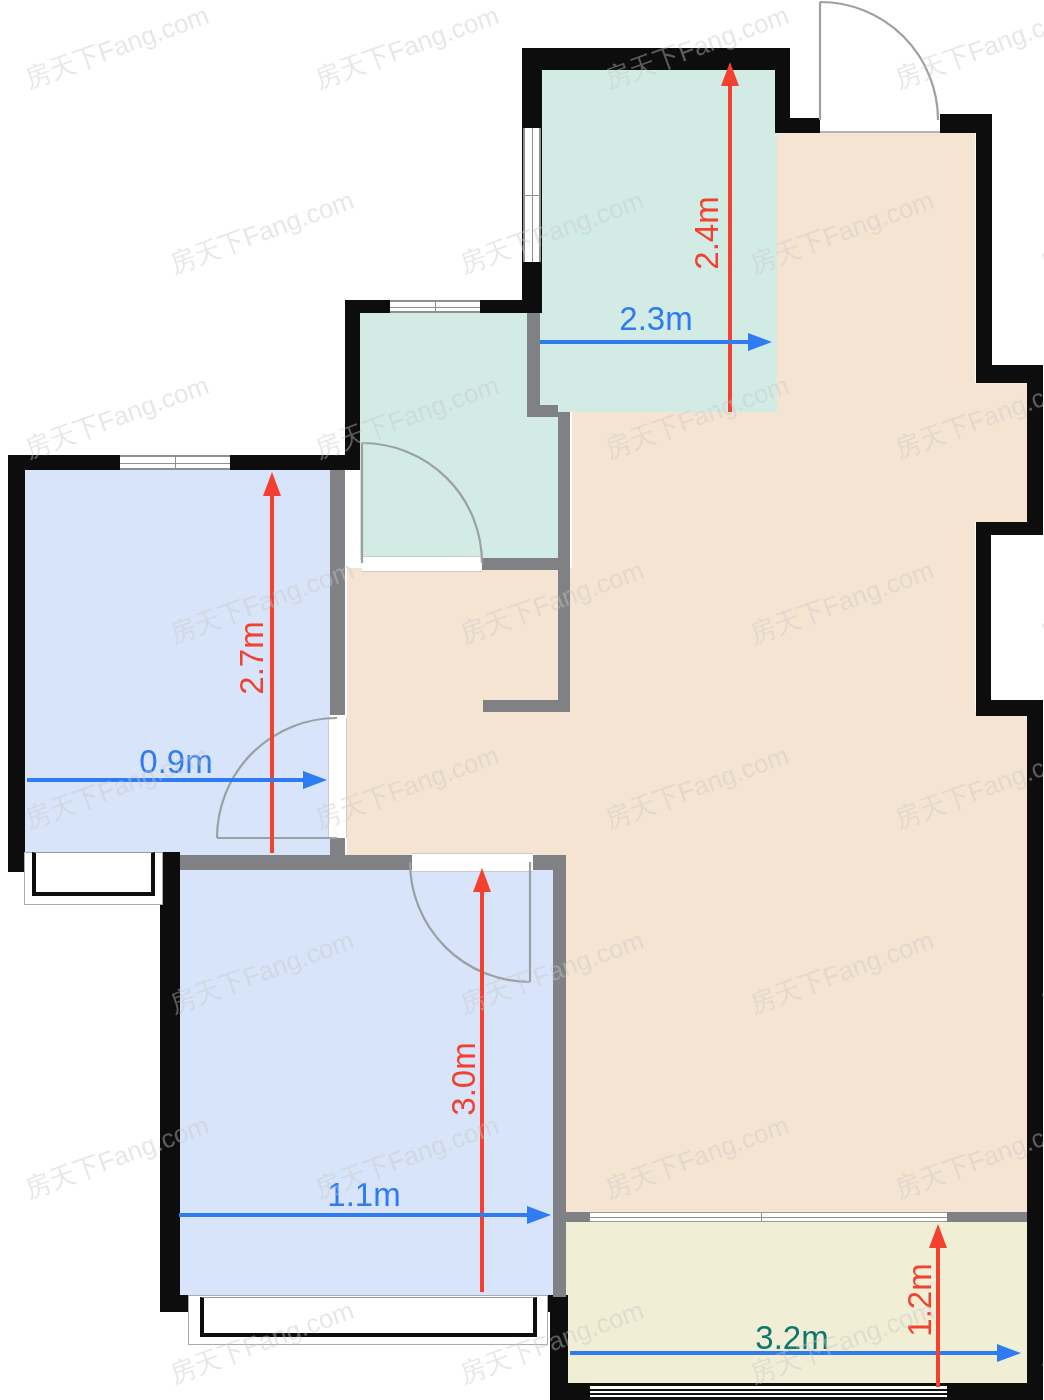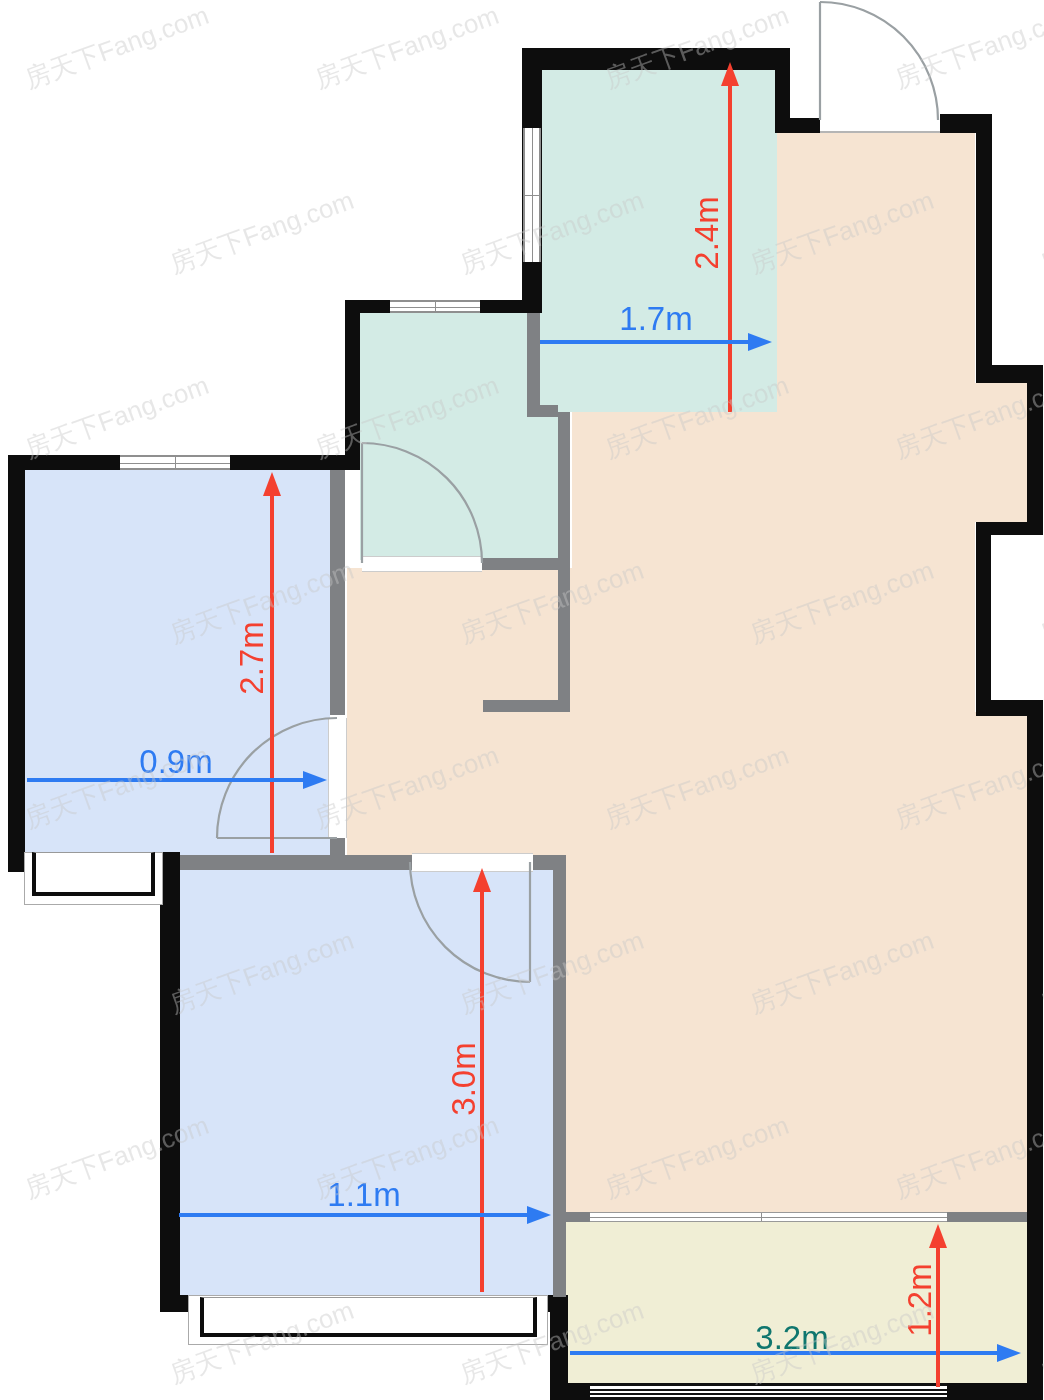--- a/index.html
+++ b/index.html
@@ -43,21 +43,21 @@
       <path d="M820 2 L820 120" fill="none" stroke="#9aa0a3" stroke-width="2.2"></path>
       <path d="M820 2 A118 118 0 0 1 938 120" fill="none" stroke="#9aa0a3" stroke-width="2.2"></path>
       <path d="M362 563 L362 443" fill="none" stroke="#9aa0a3" stroke-width="2.2"></path>
       <path d="M362 443 A120 120 0 0 1 482 563" fill="none" stroke="#9aa0a3" stroke-width="2.2"></path>
       <path d="M337 838 L217 838" fill="none" stroke="#9aa0a3" stroke-width="2.2"></path>
       <path d="M337 718 A120 120 0 0 0 217 838" fill="none" stroke="#9aa0a3" stroke-width="2.2"></path>
       <path d="M530 862 L530 982" fill="none" stroke="#9aa0a3" stroke-width="2.2"></path>
       <path d="M410 862 A120 120 0 0 0 530 982" fill="none" stroke="#9aa0a3" stroke-width="2.2"></path>
     </svg>
   <div class="dim-label rot" style="left: 706px; top: 233px; color: rgb(244, 64, 47);">2.4m</div>
-  <div class="dim-label" style="left: 656px; top: 318px; color: rgb(46, 123, 242);">1.7m</div>
+  <div class="dim-label" style="left: 656px; top: 318px; color: rgb(46, 123, 242);">2.3m</div>
   <div class="dim-label rot" style="left: 251px; top: 658px; color: rgb(244, 64, 47);">2.7m</div>
   <div class="dim-label" style="left: 176px; top: 761px; color: rgb(46, 123, 242);">0.9m</div>
   <div class="dim-label rot" style="left: 463px; top: 1079px; color: rgb(244, 64, 47);">3.0m</div>
   <div class="dim-label" style="left: 364px; top: 1194px; color: rgb(46, 123, 242);">1.1m</div>
   <div class="dim-label" style="left: 792px; top: 1337px; color: #0f766e;">3.2m</div>
   <div class="dim-label rot" style="left: 919px; top: 1300px; color: rgb(244, 64, 47);">1.2m</div>
 <div class="abs floor" style="left: 542px; top: 70px; width: 235px; height: 342px; background: rgb(211, 235, 229);"></div>
     <div class="abs floor" style="left: 360px; top: 313px; width: 198px; height: 247px; background: rgb(211, 235, 229);"></div>
     <div class="abs floor" style="left: 25px; top: 470px; width: 305px; height: 385px; background: rgb(215, 228, 249);"></div>
     <div class="abs floor" style="left: 180px; top: 870px; width: 373px; height: 425px; background: rgb(215, 228, 249);"></div>

